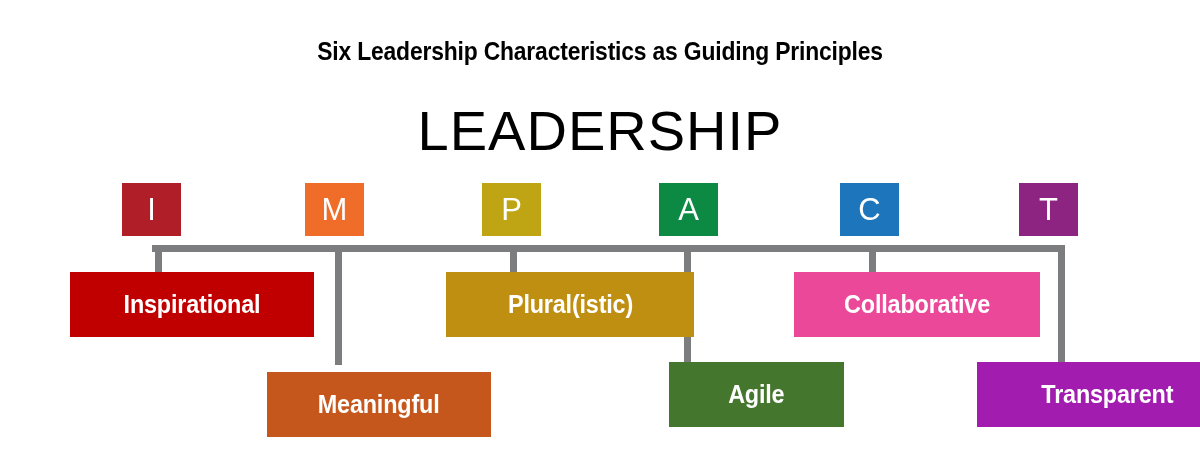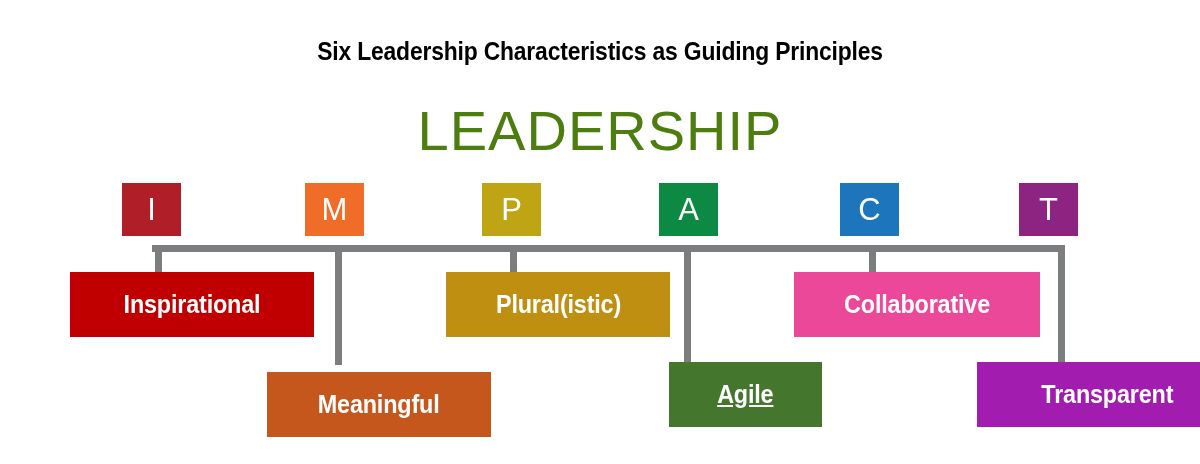--- a/index.html
+++ b/index.html
@@ -39,21 +39,21 @@
   #wordmark {
     position: absolute;
     left: 0;
     top: 98px;
     width: 1200px;
     text-align: center;
     font-family: "Liberation Sans", sans-serif;
     font-weight: 400;
     font-size: 56px;
     letter-spacing: 1px;
-    color: #4d7c0f;
+    color: #000000;
     white-space: nowrap;
   }
 
   
   .tile {
     position: absolute;
     top: 183px;
     width: 59px;
     height: 53px;
     display: flex;
@@ -142,24 +142,24 @@
       <div class="stem" style="left: 1058px; top: 245px; height: 120px; background: rgb(123, 125, 127);"></div>
     </div>
 
   <div id="labels-layer">
       <div class="label-box" style="left: 26px; top: 272px; width: 244px; background: rgb(192, 0, 0);">
         <span>Inspirational</span>
       </div>
       <div class="label-box" style="left: 223px; top: 372px; width: 224px; background: rgb(197, 87, 28);">
         <span>Meaningful</span>
       </div>
-      <div class="label-box" style="left: 402px; top: 272px; width: 224px; background: rgb(191, 143, 18);">
+      <div class="label-box" style="left: 402px; top: 272px; width: 248px; background: rgb(191, 143, 18);">
         <span>Plural(istic)</span>
       </div>
-      <div class="label-box" style="left: 625px; top: 362px; width: 153px; background: rgb(68, 118, 45); text-decoration: underline;">
+      <div class="label-box" style="left: 625px; top: 362px; width: 175px; background: rgb(68, 118, 45);">
         <span>Agile</span>
       </div>
       <div class="label-box" style="left: 750px; top: 272px; width: 246px; background: #ec4899;">
         <span>Collaborative</span>
       </div>
       <div class="label-box" style="left: 933px; top: 362px; width: 260px; background: #a21caf;">
         <span>Transparent</span>
       </div>
     </div>
 

